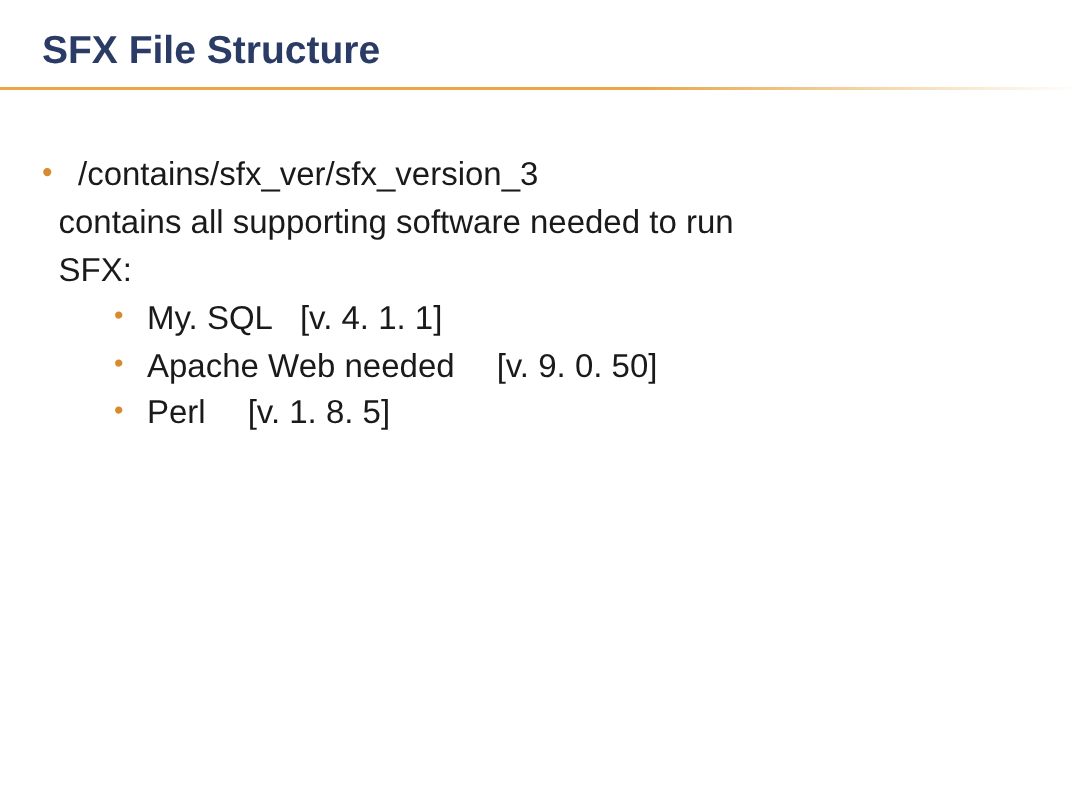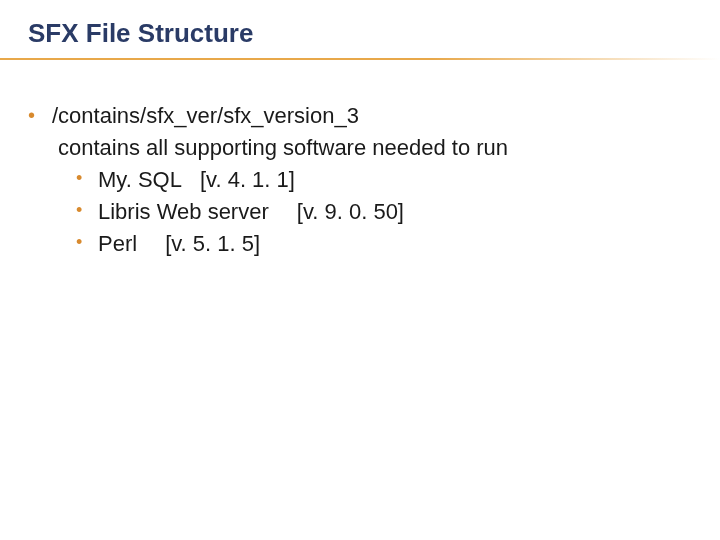--- a/index.html
+++ b/index.html
@@ -52,21 +52,21 @@
     font-size: 20px;
     width: 24px;
     flex: 0 0 24px;
     text-align: left;
     line-height: 1.55;
   }
   .bullet-text {
     flex: 1;
   }
   .indent {
-    margin-left: 30px;
+    margin-left: 11px;
   }
   .sub-indent {
     margin-left: 48px;
   }
   .sub-bullet {
     color: #d88a2e;
     font-size: 18px;
     width: 22px;
     flex: 0 0 22px;
     text-align: left;
@@ -132,37 +132,38 @@
 
   <div class="title">SFX File Structure</div>
   <div class="title-underline"></div>
 
   <div class="content">
     <div class="bullet-row">
       <div class="bullet">•</div>
       <div class="bullet-text">/contains/sfx_ver/sfx_version_3</div>
     </div>
     <div class="indent">contains all supporting software needed to run</div>
+    <div class="indent">SFX:</div>
 
     <div class="bullet-row sub-indent">
       <div class="sub-bullet">•</div>
       <div class="bullet-text">
         <span>My. SQL</span><span class="version-gap"></span><span>[v. 4. 1. 1]</span>
       </div>
     </div>
 
     <div class="bullet-row sub-indent">
       <div class="sub-bullet">•</div>
       <div class="bullet-text">
-        <span>Libris Web server</span><span class="version-gap-wide"></span><span>[v. 9. 0. 50]</span>
+        <span>Apache Web needed</span><span class="version-gap-wide"></span><span>[v. 9. 0. 50]</span>
       </div>
     </div>
 
     <div class="bullet-row sub-indent">
       <div class="sub-bullet">•</div>
       <div class="bullet-text">
-        <span>Perl</span><span class="version-gap-wide"></span><span>[v. 5. 1. 5]</span>
+        <span>Perl</span><span class="version-gap-wide"></span><span>[v. 1. 8. 5]</span>
       </div>
     </div>
   </div>
 
 
 </div>
 
 </body></html>

